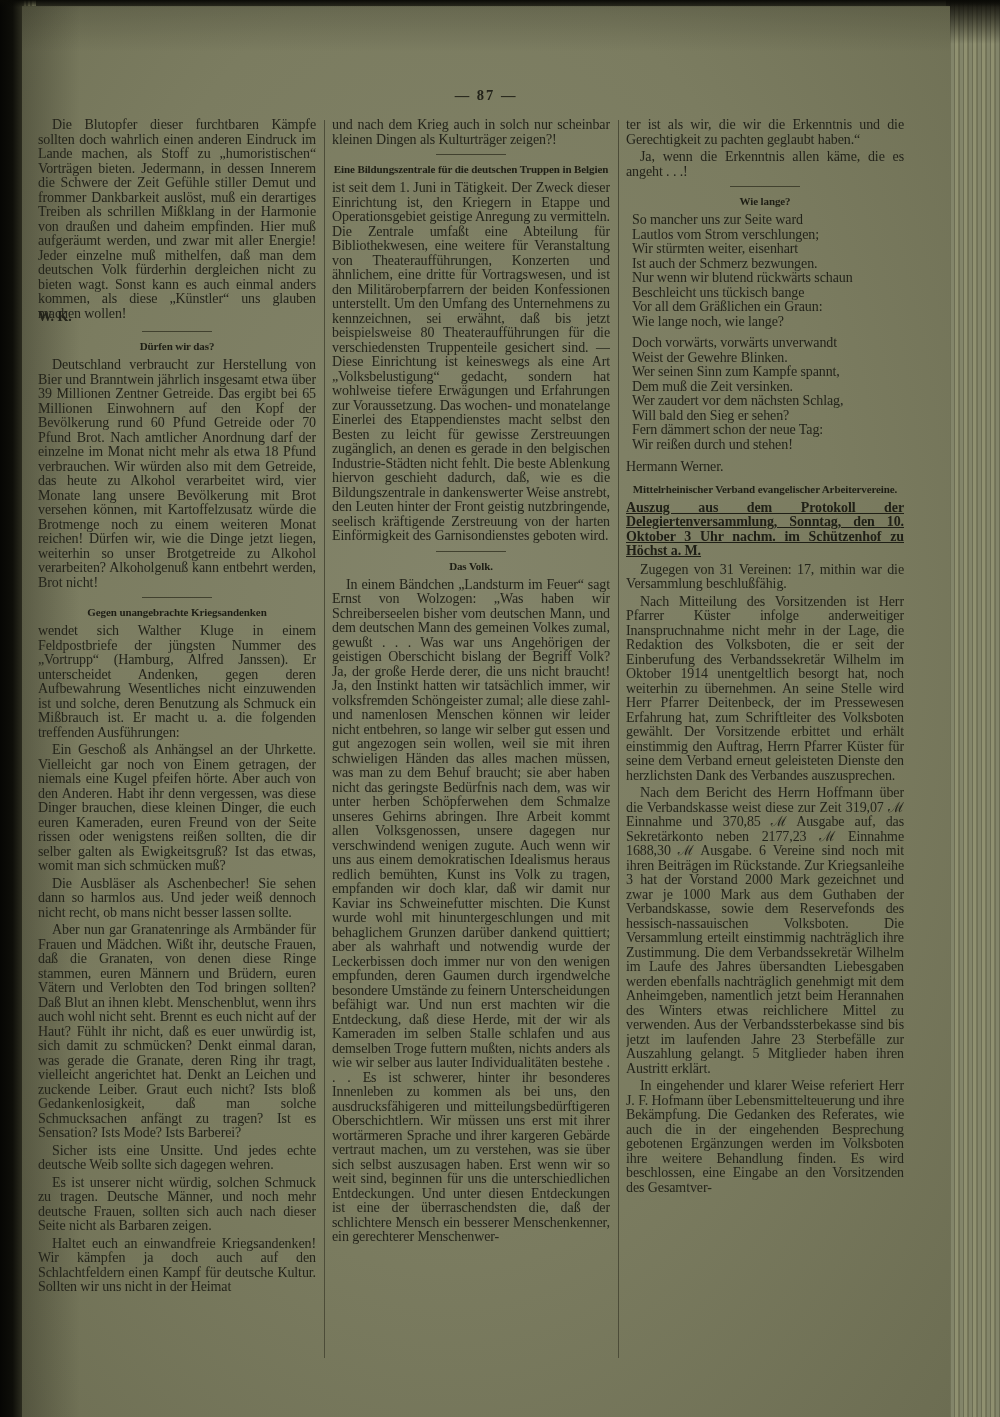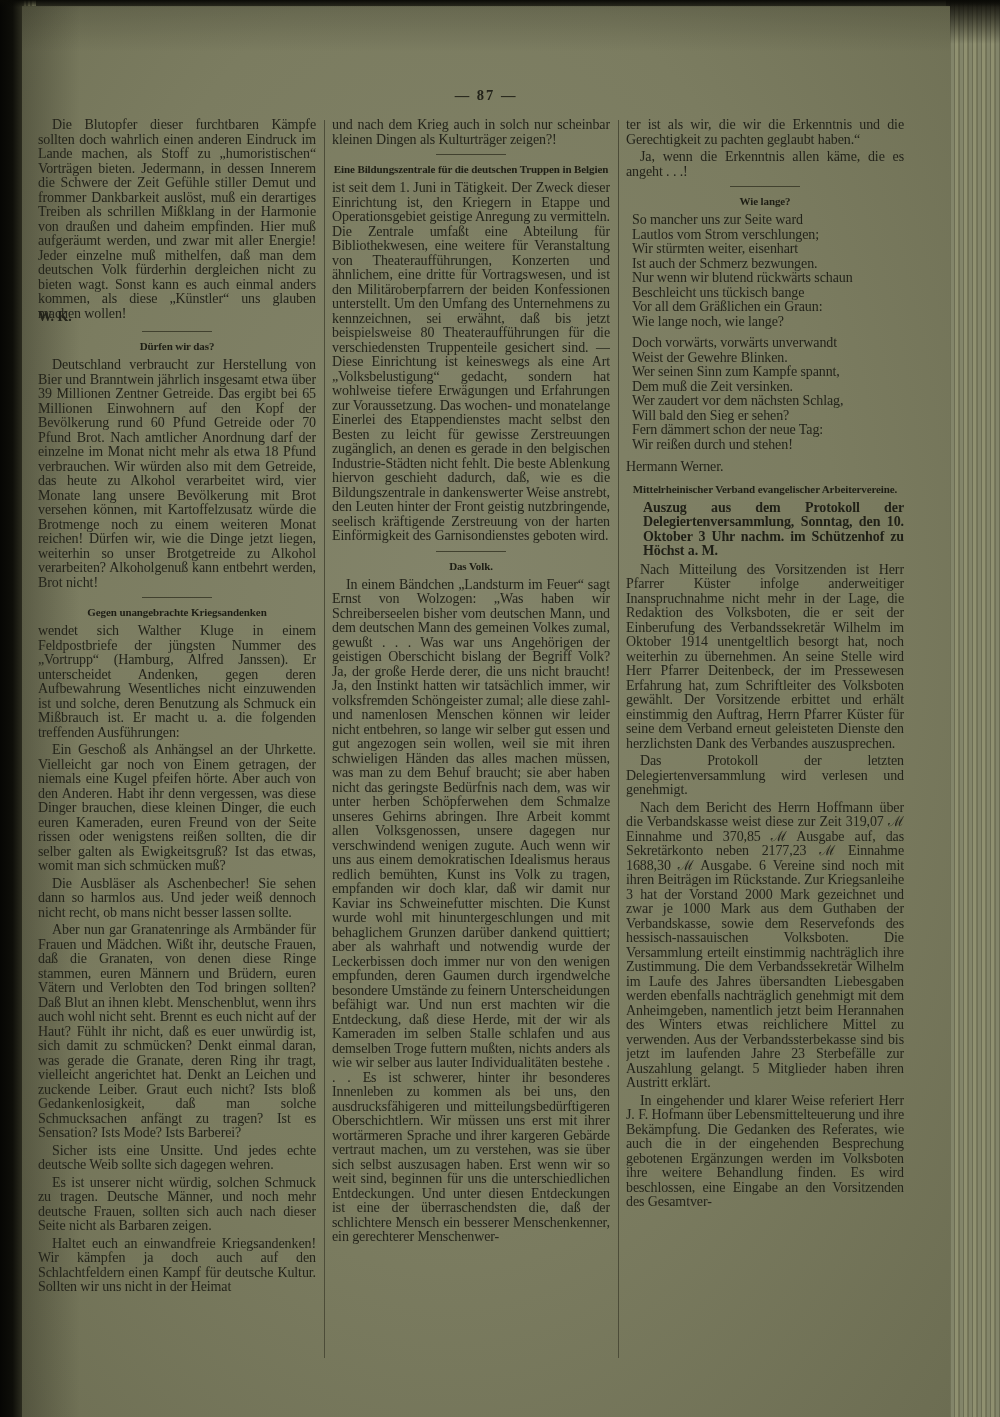--- a/index.html
+++ b/index.html
@@ -89,23 +89,24 @@
   .col p { margin: 0 0 3px 0; text-indent: 14px; }
   .col p.noindent { text-indent: 0; }
 
   .head {
     margin: 5px 0 4px 0;
     font-size: 11px; line-height: 16px;
     font-weight: bold; text-align: center;
     color: #1d1d14; text-indent: 0;
   }
   .subhead {
-    margin: 2px 0 4px 17px;
+    margin: 2px 0 4px 0;
     font-weight: bold; text-align: justify; text-indent: 0;
     color: #1f1f16;
+    text-decoration: underline;
   }
   .rule {
     width: 70px; height: 0;
     border-top: 1px solid #41412f;
     margin: 7px auto 6px auto;
   }
   .byline {
     margin: -14.5px 8px 4px 0;
     font-weight: bold;
   }
@@ -179,19 +180,19 @@
 Weist der Gewehre Blinken.
 Wer seinen Sinn zum Kampfe spannt,
 Dem muß die Zeit versinken.
 Wer zaudert vor dem nächsten Schlag,
 Will bald den Sieg er sehen?
 Fern dämmert schon der neue Tag:
 Wir reißen durch und stehen!</div>
       <div class="poem-author">Hermann Werner.</div>
       <h3 class="head">Mittelrheinischer Verband evangelischer Arbeitervereine.</h3>
       <div class="subhead">Auszug aus dem Protokoll der Delegiertenversammlung, Sonntag, den 10. Oktober 3 Uhr nachm. im Schützenhof zu Höchst a. M.</div>
+      <p>Zugegen von 31 Vereinen: 17, mithin war die Versammlung beschlußfähig.</p>
       <p>Nach Mitteilung des Vorsitzenden ist Herr Pfarrer Küster infolge anderweitiger Inanspruchnahme nicht mehr in der Lage, die Redaktion des Volksboten, die er seit der Einberufung des Verbandssekretär Wilhelm im Oktober 1914 unentgeltlich besorgt hat, noch weiterhin zu übernehmen. An seine Stelle wird Herr Pfarrer Deitenbeck, der im Pressewesen Erfahrung hat, zum Schriftleiter des Volksboten gewählt. Der Vorsitzende erbittet und erhält einstimmig den Auftrag, Herrn Pfarrer Küster für seine dem Verband erneut geleisteten Dienste den herzlichsten Dank des Verbandes auszusprechen.</p>
-      <p>Das Protokoll der letzten Delegiertenversammlung wird verlesen und genehmigt.</p>
       <p>Nach dem Bericht des Herrn Hoffmann über die Verbandskasse weist diese zur Zeit 319,07 ℳ Einnahme und 370,85 ℳ Ausgabe auf, das Sekretärkonto neben 2177,23 ℳ Einnahme 1688,30 ℳ Ausgabe. 6 Vereine sind noch mit ihren Beiträgen im Rückstande. Zur Kriegsanleihe 3 hat der Vorstand 2000 Mark gezeichnet und zwar je 1000 Mark aus dem Guthaben der Verbandskasse, sowie dem Reservefonds des hessisch-nassauischen Volksboten. Die Versammlung erteilt einstimmig nachträglich ihre Zustimmung. Die dem Verbandssekretär Wilhelm im Laufe des Jahres übersandten Liebesgaben werden ebenfalls nachträglich genehmigt mit dem Anheimgeben, namentlich jetzt beim Herannahen des Winters etwas reichlichere Mittel zu verwenden. Aus der Verbandssterbekasse sind bis jetzt im laufenden Jahre 23 Sterbefälle zur Auszahlung gelangt. 5 Mitglieder haben ihren Austritt erklärt.</p>
       <p>In eingehender und klarer Weise referiert Herr J. F. Hofmann über Lebensmittelteuerung und ihre Bekämpfung. Die Gedanken des Referates, wie auch die in der eingehenden Besprechung gebotenen Ergänzungen werden im Volksboten ihre weitere Behandlung finden. Es wird beschlossen, eine Eingabe an den Vorsitzenden des Gesamtver-</p>
     </div>
   </div>
 </div>
 
 </body></html>

